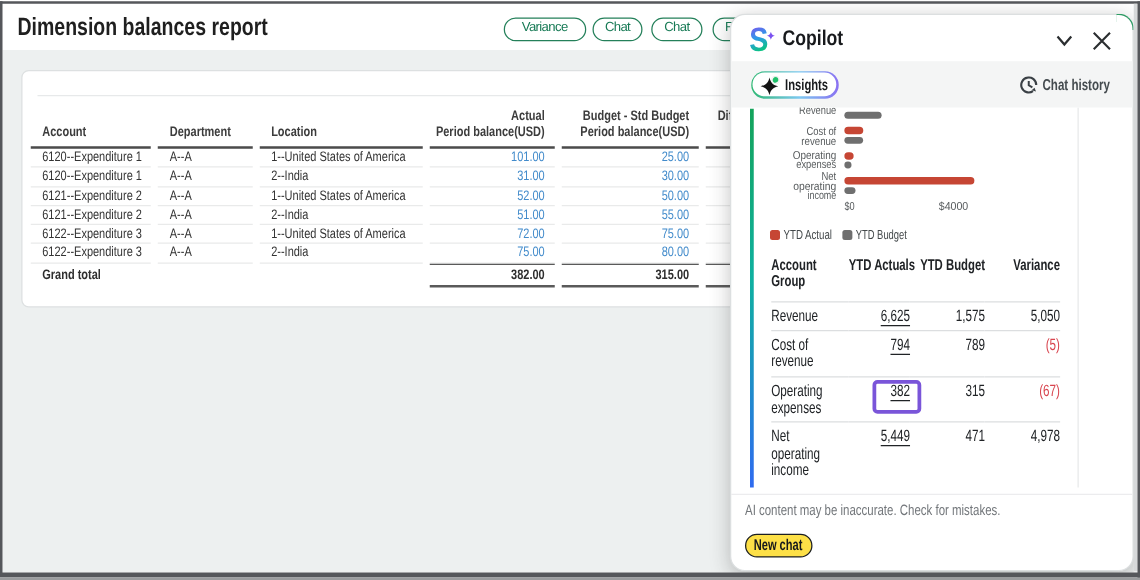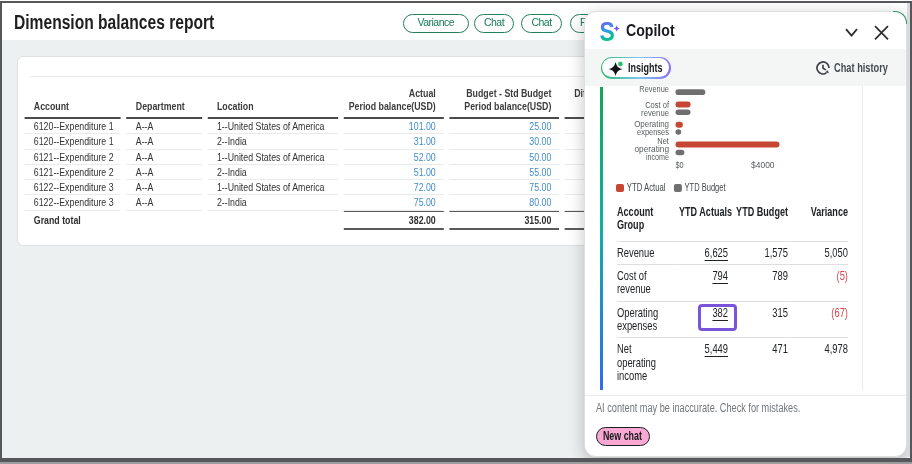--- a/index.html
+++ b/index.html
@@ -61,21 +61,21 @@
 #cptable td { font-size:13px; color:#202326; vertical-align:top; line-height:13.35px; padding:4px 0 5px 0; border-bottom:1px solid #dcdee0; }
 #cptable tr:last-child td { border-bottom:none; }
 #cptable .r { text-align:right; }
 #cptable .u { text-decoration:underline; text-underline-offset:2.5px; text-decoration-thickness:1px; }
 #cptable .neg { color:#d8454f; }
 #purplebox { left:697.5px; top:304px; width:39.5px; height:27px; border:3.5px solid #7a55d9; border-radius:4px; }
 
 
 #cp-footline { left:585px; top:395px; width:321px; height:1px; background:#ececee; }
 #cp-foottext { left:596px; top:400.5px; font-size:12px; color:#72767a; transform:scaleX(0.764); transform-origin:0 0; white-space:nowrap; }
-#newchat { left:595.5px; top:426.6px; width:54.5px; height:19.5px; border:1.5px solid #1c1f21; border-radius:9.5px; background:#f9a8d4; display:flex; align-items:center; justify-content:center; }
+#newchat { left:595.5px; top:426.6px; width:54.5px; height:19.5px; border:1.5px solid #1c1f21; border-radius:9.5px; background:#fde047; display:flex; align-items:center; justify-content:center; }
 #newchat span { font-size:12.5px; font-weight:bold; color:#17191c; transform:scaleX(0.71); white-space:nowrap; }
 </style>
 </head>
 <body>
 <div class="abs" id="graybody"></div>
 <div class="abs" id="card"></div>
 <div class="abs" id="cardline"></div>
 
 <div class="abs" id="title">Dimension balances report</div>
 <div class="abs pillbtn" id="btn-customize">Variance</div>

